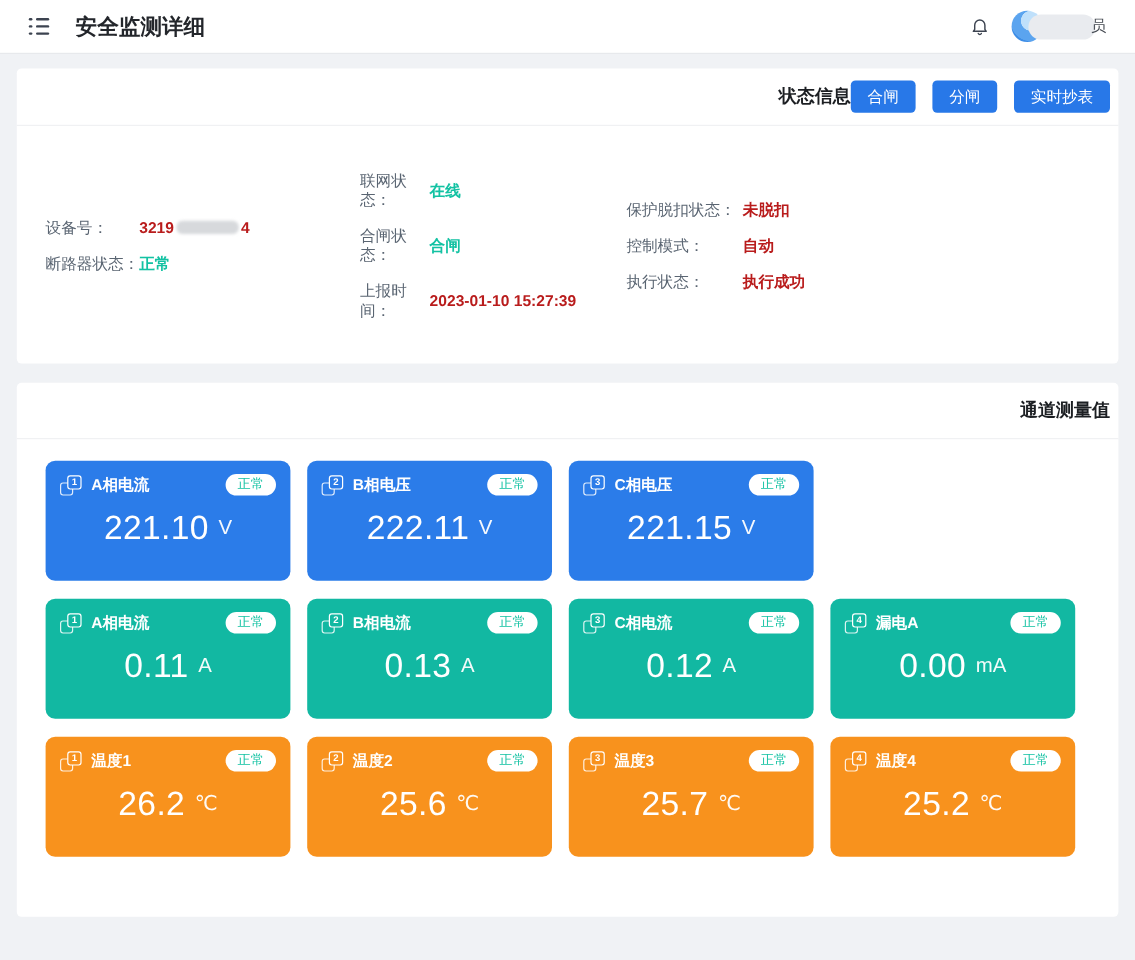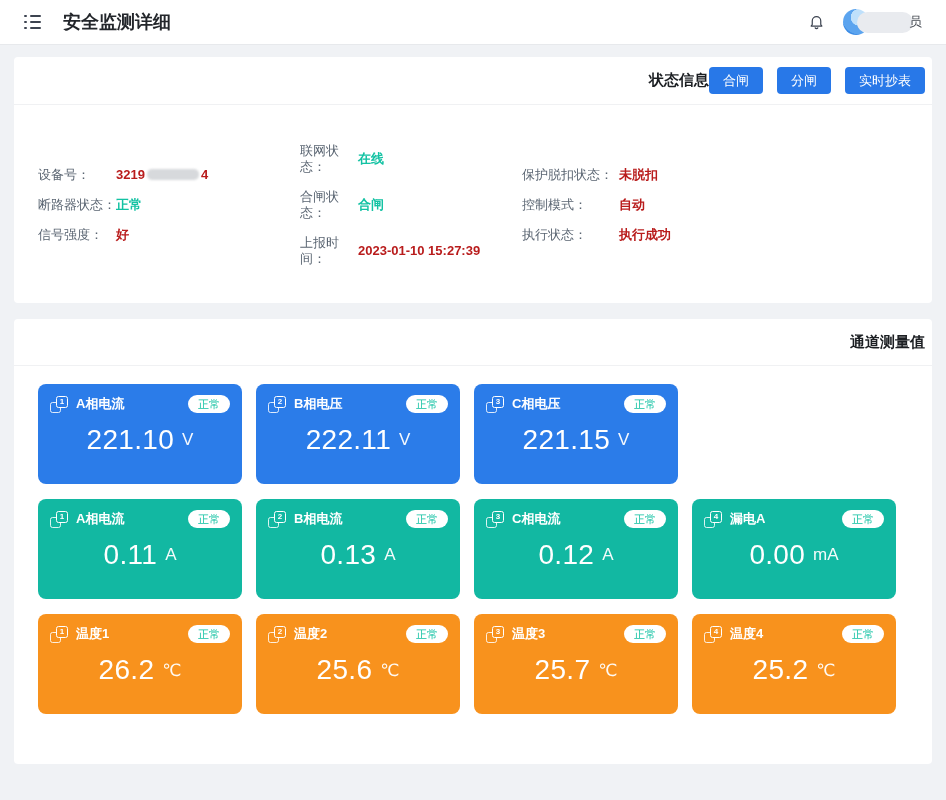--- a/index.html
+++ b/index.html
@@ -139,24 +139,20 @@
         <div class="field-row">
           <span class="field-label">设备号：</span>
           <span class="field-value">
             <span>3219</span><span class="redact-inline"></span><span>4</span>
           </span>
         </div>
         <div class="field-row">
           <span class="field-label">断路器状态：</span>
           <span class="field-value c-teal">正常</span>
         </div>
-        <div class="field-row">
-          <span class="field-label">信号强度：</span>
-          <span class="field-value">好</span>
-        </div>
       </div>
       <div class="fcol fcol-2">
         <div class="field-row">
           <span class="field-label">联网状态：</span>
           <span class="field-value c-teal">在线</span>
         </div>
         <div class="field-row">
           <span class="field-label">合闸状态：</span>
           <span class="field-value c-teal">合闸</span>
         </div>

